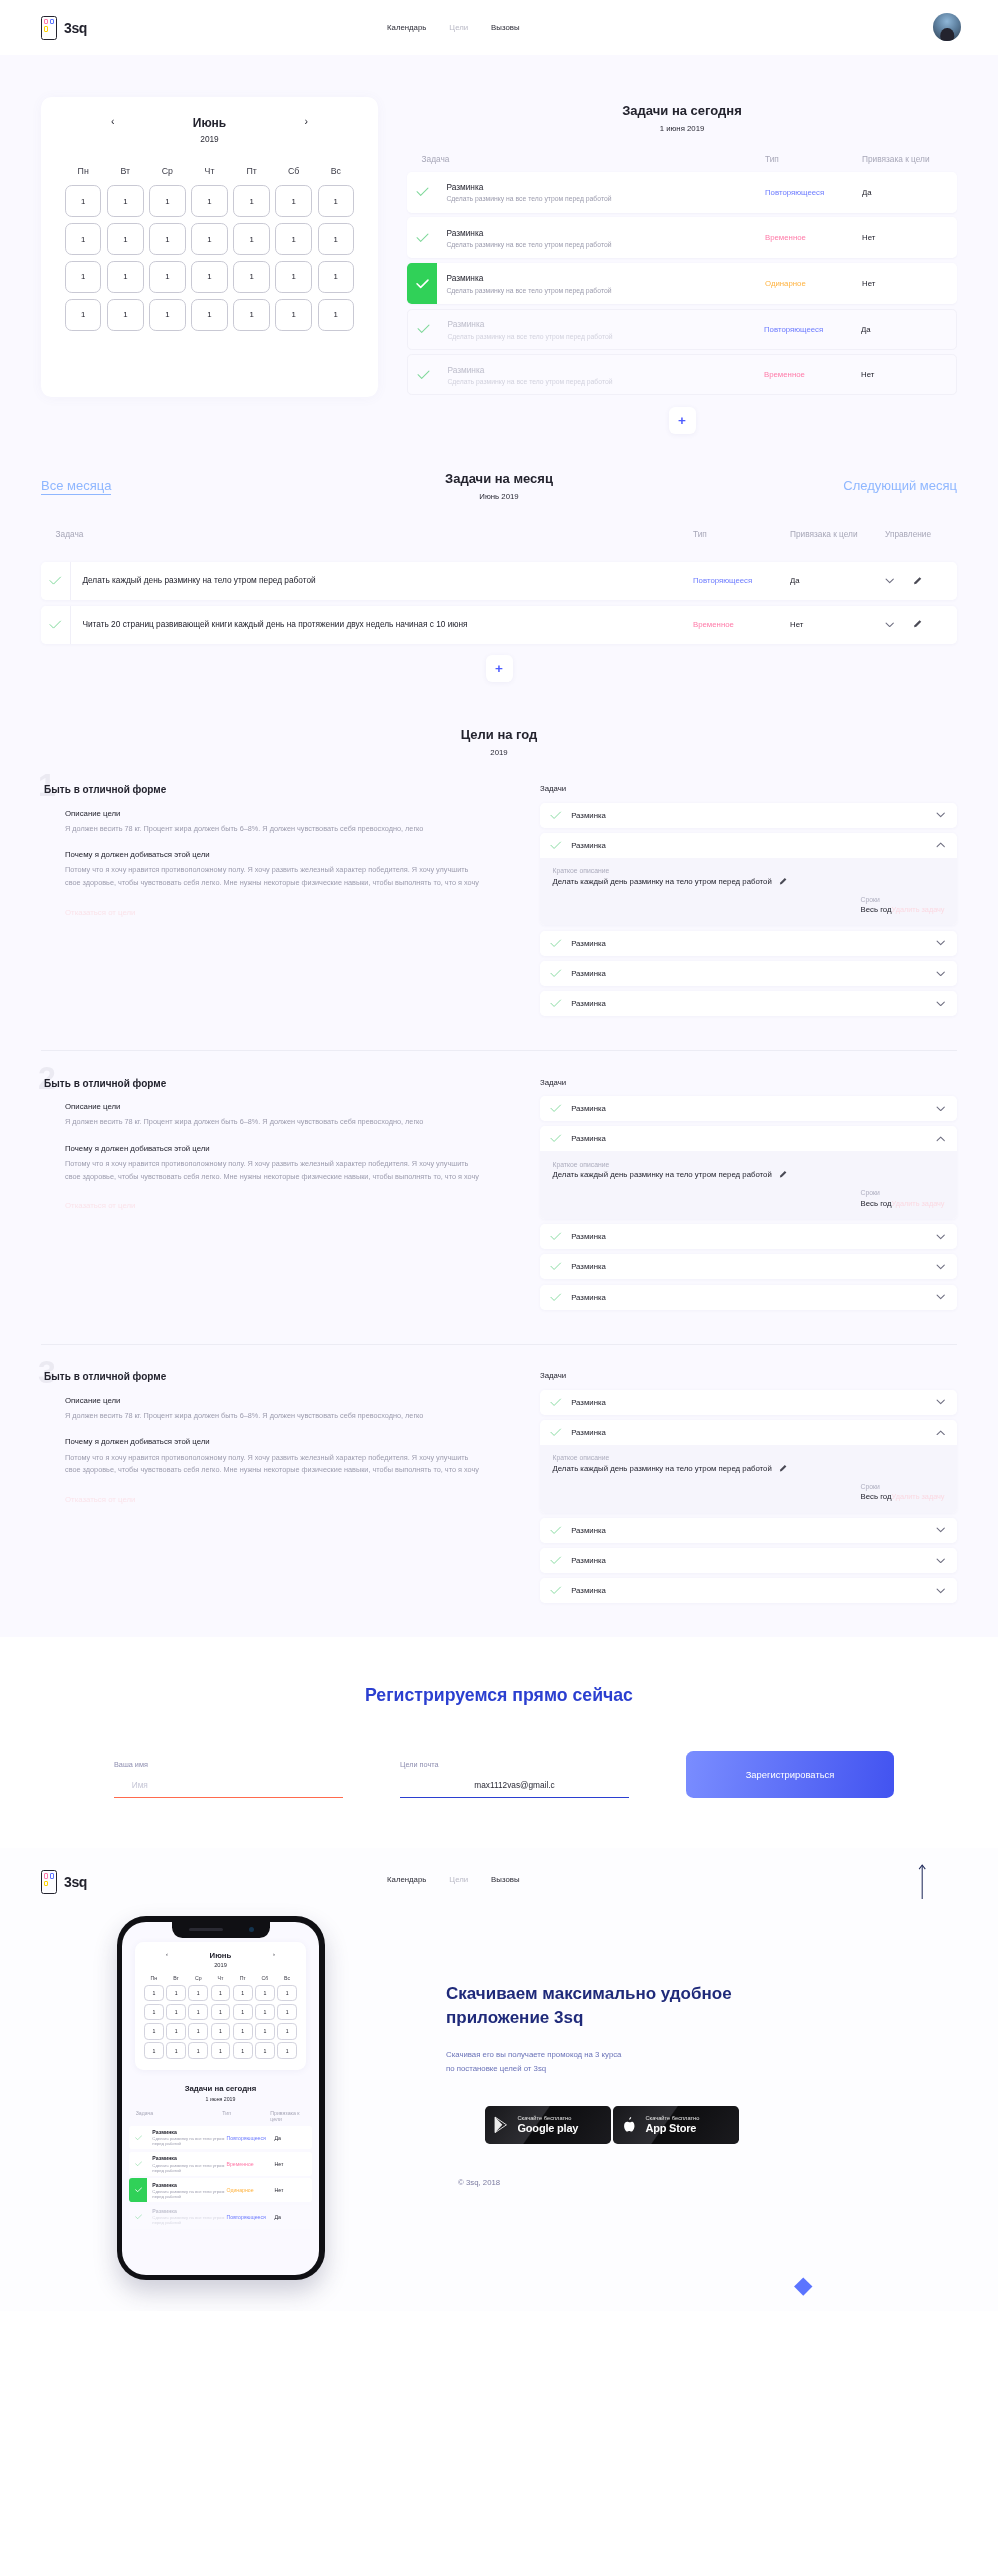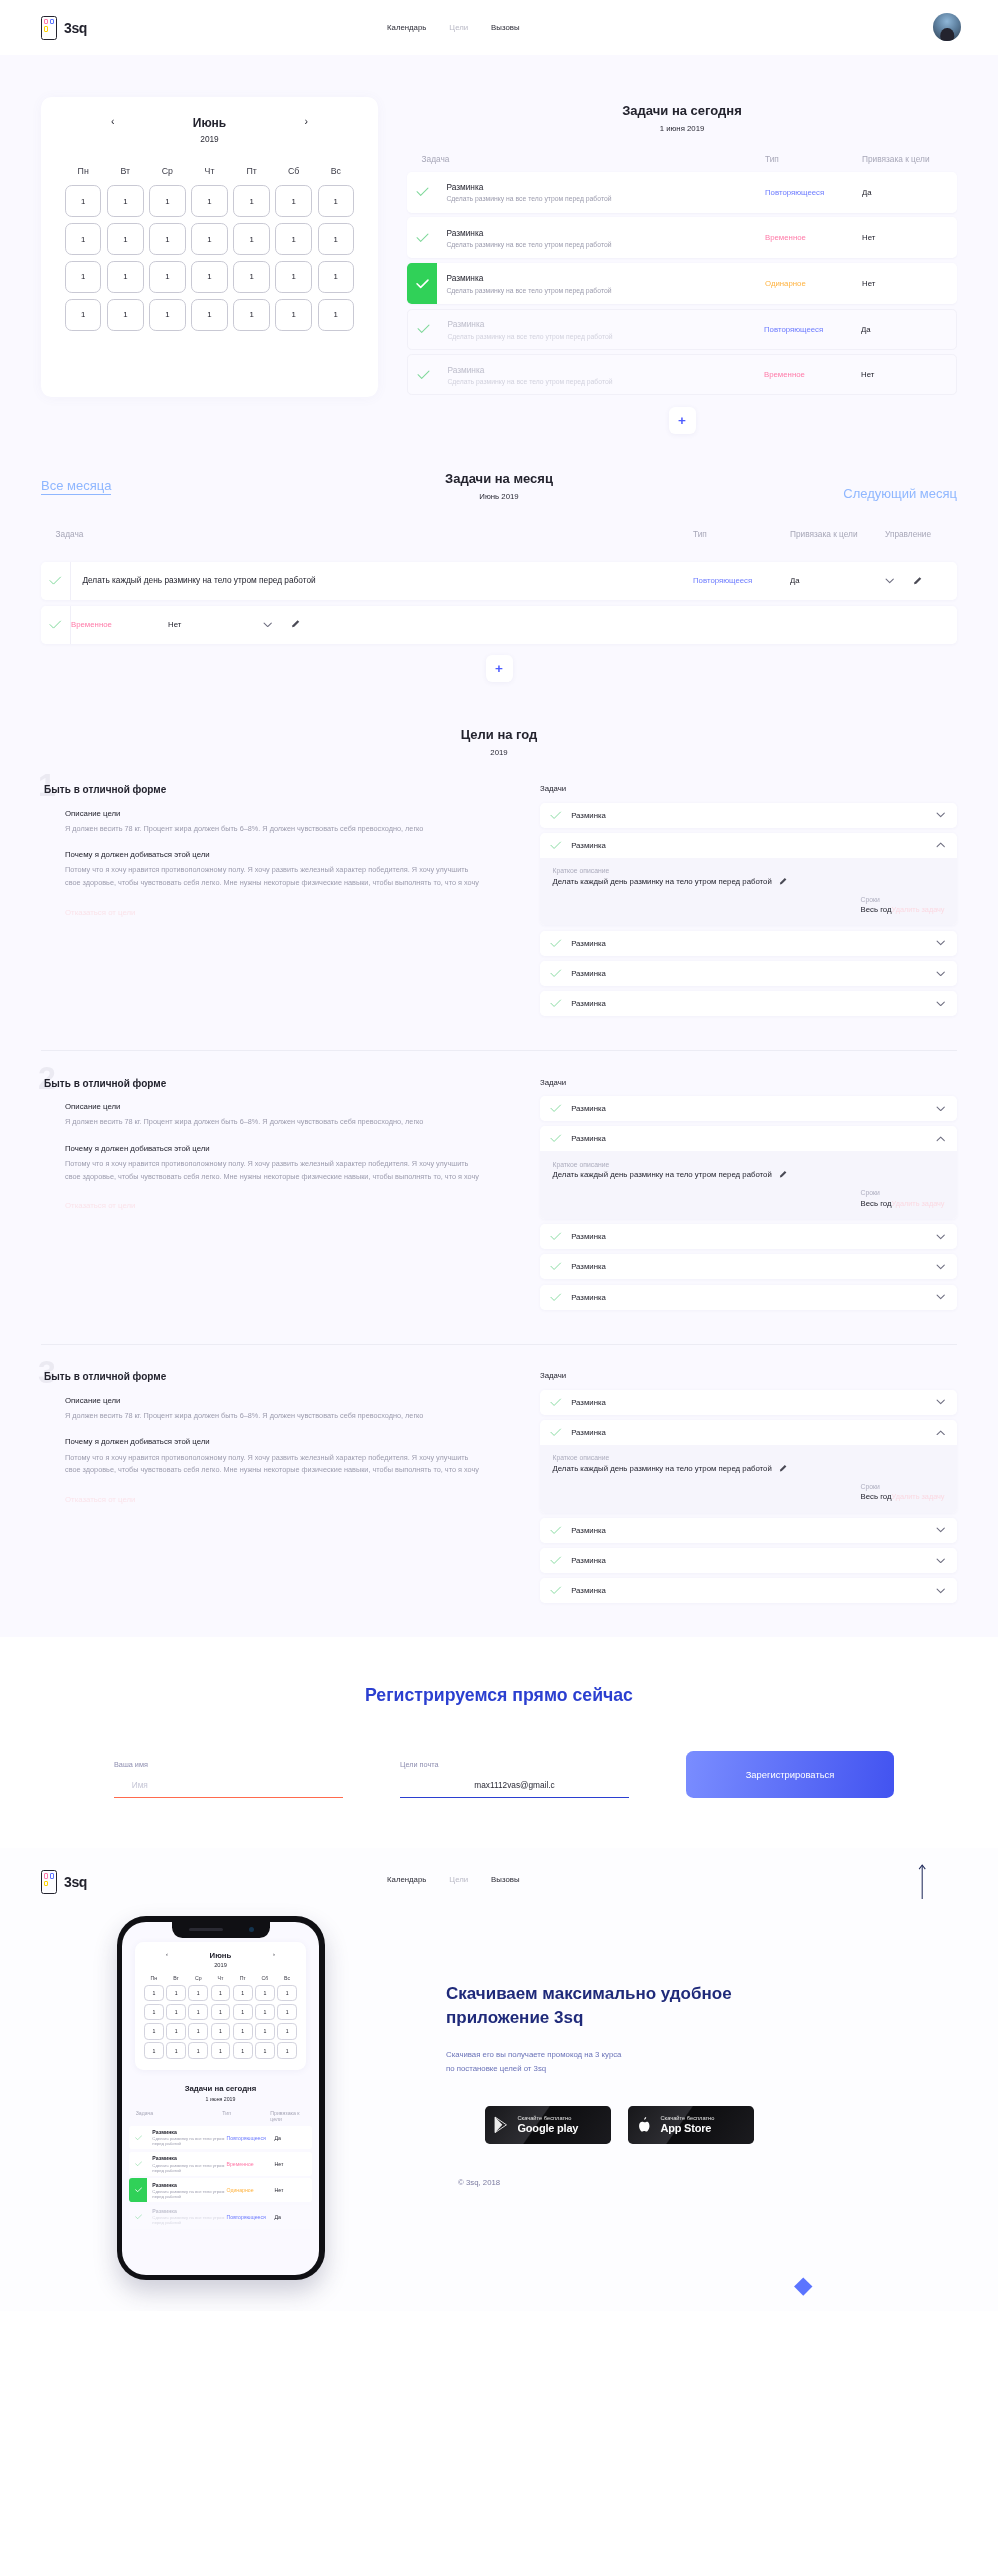--- a/index.html
+++ b/index.html
@@ -119,21 +119,21 @@
     color: #4c5bff; font-size: 13.5px; font-weight: 700; line-height: 1;
   }
 
   
   .month-sec { padding: 37px 41px 0 41px; position: relative; }
   .link-left, .link-right {
     position: absolute; top: 44px; font-size: 13px; color: #8fb7ff;
     cursor: pointer; text-decoration: none;
   }
   .link-left { left: 41px; border-bottom: 0.5px solid #8fb7ff; padding-bottom: 1.6px; }
-  .link-right { right: 41px; margin-top: 8px; }
+  .link-right { right: 41px; }
   .month-rows { margin-top: 15.6px; }
   .m-row {
     display: flex; align-items: center; background: #fff; border-radius: 4.7px;
     min-height: 38px; margin-bottom: 5.7px; box-shadow: 0 0.5px 2.6px rgba(90,90,160,0.05);
     overflow: hidden;
   }
   .m-chk { width: 30px; display: flex; align-items: center; justify-content: center;
            align-self: stretch; border-right: 0.5px solid #f0eff8; cursor: pointer; flex:none;}
   .m-name { flex: 1; padding: 8.3px 12.5px 8.3px 11.4px; font-size: 8.3px; color: #23232e; line-height: 1.55; }
   .m-type { width: 97px; font-size: 7.8px; }
@@ -256,21 +256,21 @@
   .p-nm { font-size: 5.2px; font-weight: 700; color: #23232e; }
   .p-ds { font-size: 4.2px; color: #9c9cae; margin-top: 1.6px; }
   .p-row.faded .p-nm { color: #c2c2d0; }
   .p-row.faded .p-ds { color: #d8d8e2; }
   .p-ty { width: 48px; font-size: 5.2px; }
   .p-go { width: 37px; font-size: 5.2px; color: #23232e; }
 
   .promo { flex: 1; padding: 66px 0 0 46px; }
   .promo-h { font-size: 17px; font-weight: 700; color: #1f2a7a; line-height: 1.38; max-width: 333px; }
   .promo-p { font-size: 7.8px; color: #6a72b8; line-height: 1.75; margin-top: 19px; }
-  .stores { display: flex; gap: 17px; margin-top: 30px; padding-left: 39px; }
+  .stores { display: flex; gap: 2px; margin-top: 30px; padding-left: 39px; }
   .store {
     width: 126px; height: 38px; border-radius: 4.7px; cursor: pointer;
     background: linear-gradient(125deg, #17171a 0%, #2e2e33 42%, #0c0c0e 43%, #1b1b1f 100%);
     display: flex; align-items: center; padding: 0 7.3px; gap: 6.2px;
   }
   .store-ico { width: 19px; display: flex; justify-content: center; flex: none; }
   .store-txt { color: #fff; }
   .store-small { font-size: 5.7px; color: #e6e6e6; margin-bottom: 0.5px; }
   .store-big { font-size: 11px; font-weight: 700; letter-spacing: -0.2px; }
   .copyright { font-size: 7.8px; color: #7b7ba0; margin-top: 34px; padding-left: 46px; }
@@ -466,20 +466,21 @@
                 </svg>
               </span>
             </div>
           </div>
           <div class="m-row">
             <div class="m-chk">
               <svg width="12.5" height="9.7" viewBox="0 0 25 19">
                 <polyline points="2,9 9,16 23,2" fill="none" stroke="#7fd89a" stroke-width="2" stroke-linecap="round" stroke-linejoin="round"></polyline>
               </svg>
             </div>
+            <div class="m-name">Читать 20 страниц развивающей книги каждый день на протяжении двух недель начиная с 10 июня</div>
             <div class="m-type t-temp">Временное</div>
             <div class="m-goal">Нет</div>
             <div class="m-ctrl">
               <span class="icon-btn">
                 <svg width="9.4" height="5.7" viewBox="0 0 18 11">
                   <polyline points="2,2 9,9 16,2" fill="none" stroke="#6e6e80" stroke-width="2" stroke-linecap="round" stroke-linejoin="round"></polyline>
                 </svg>
               </span>
               <span class="icon-btn">
                 <svg width="10.4" height="10.4" viewBox="0 0 20 20">

